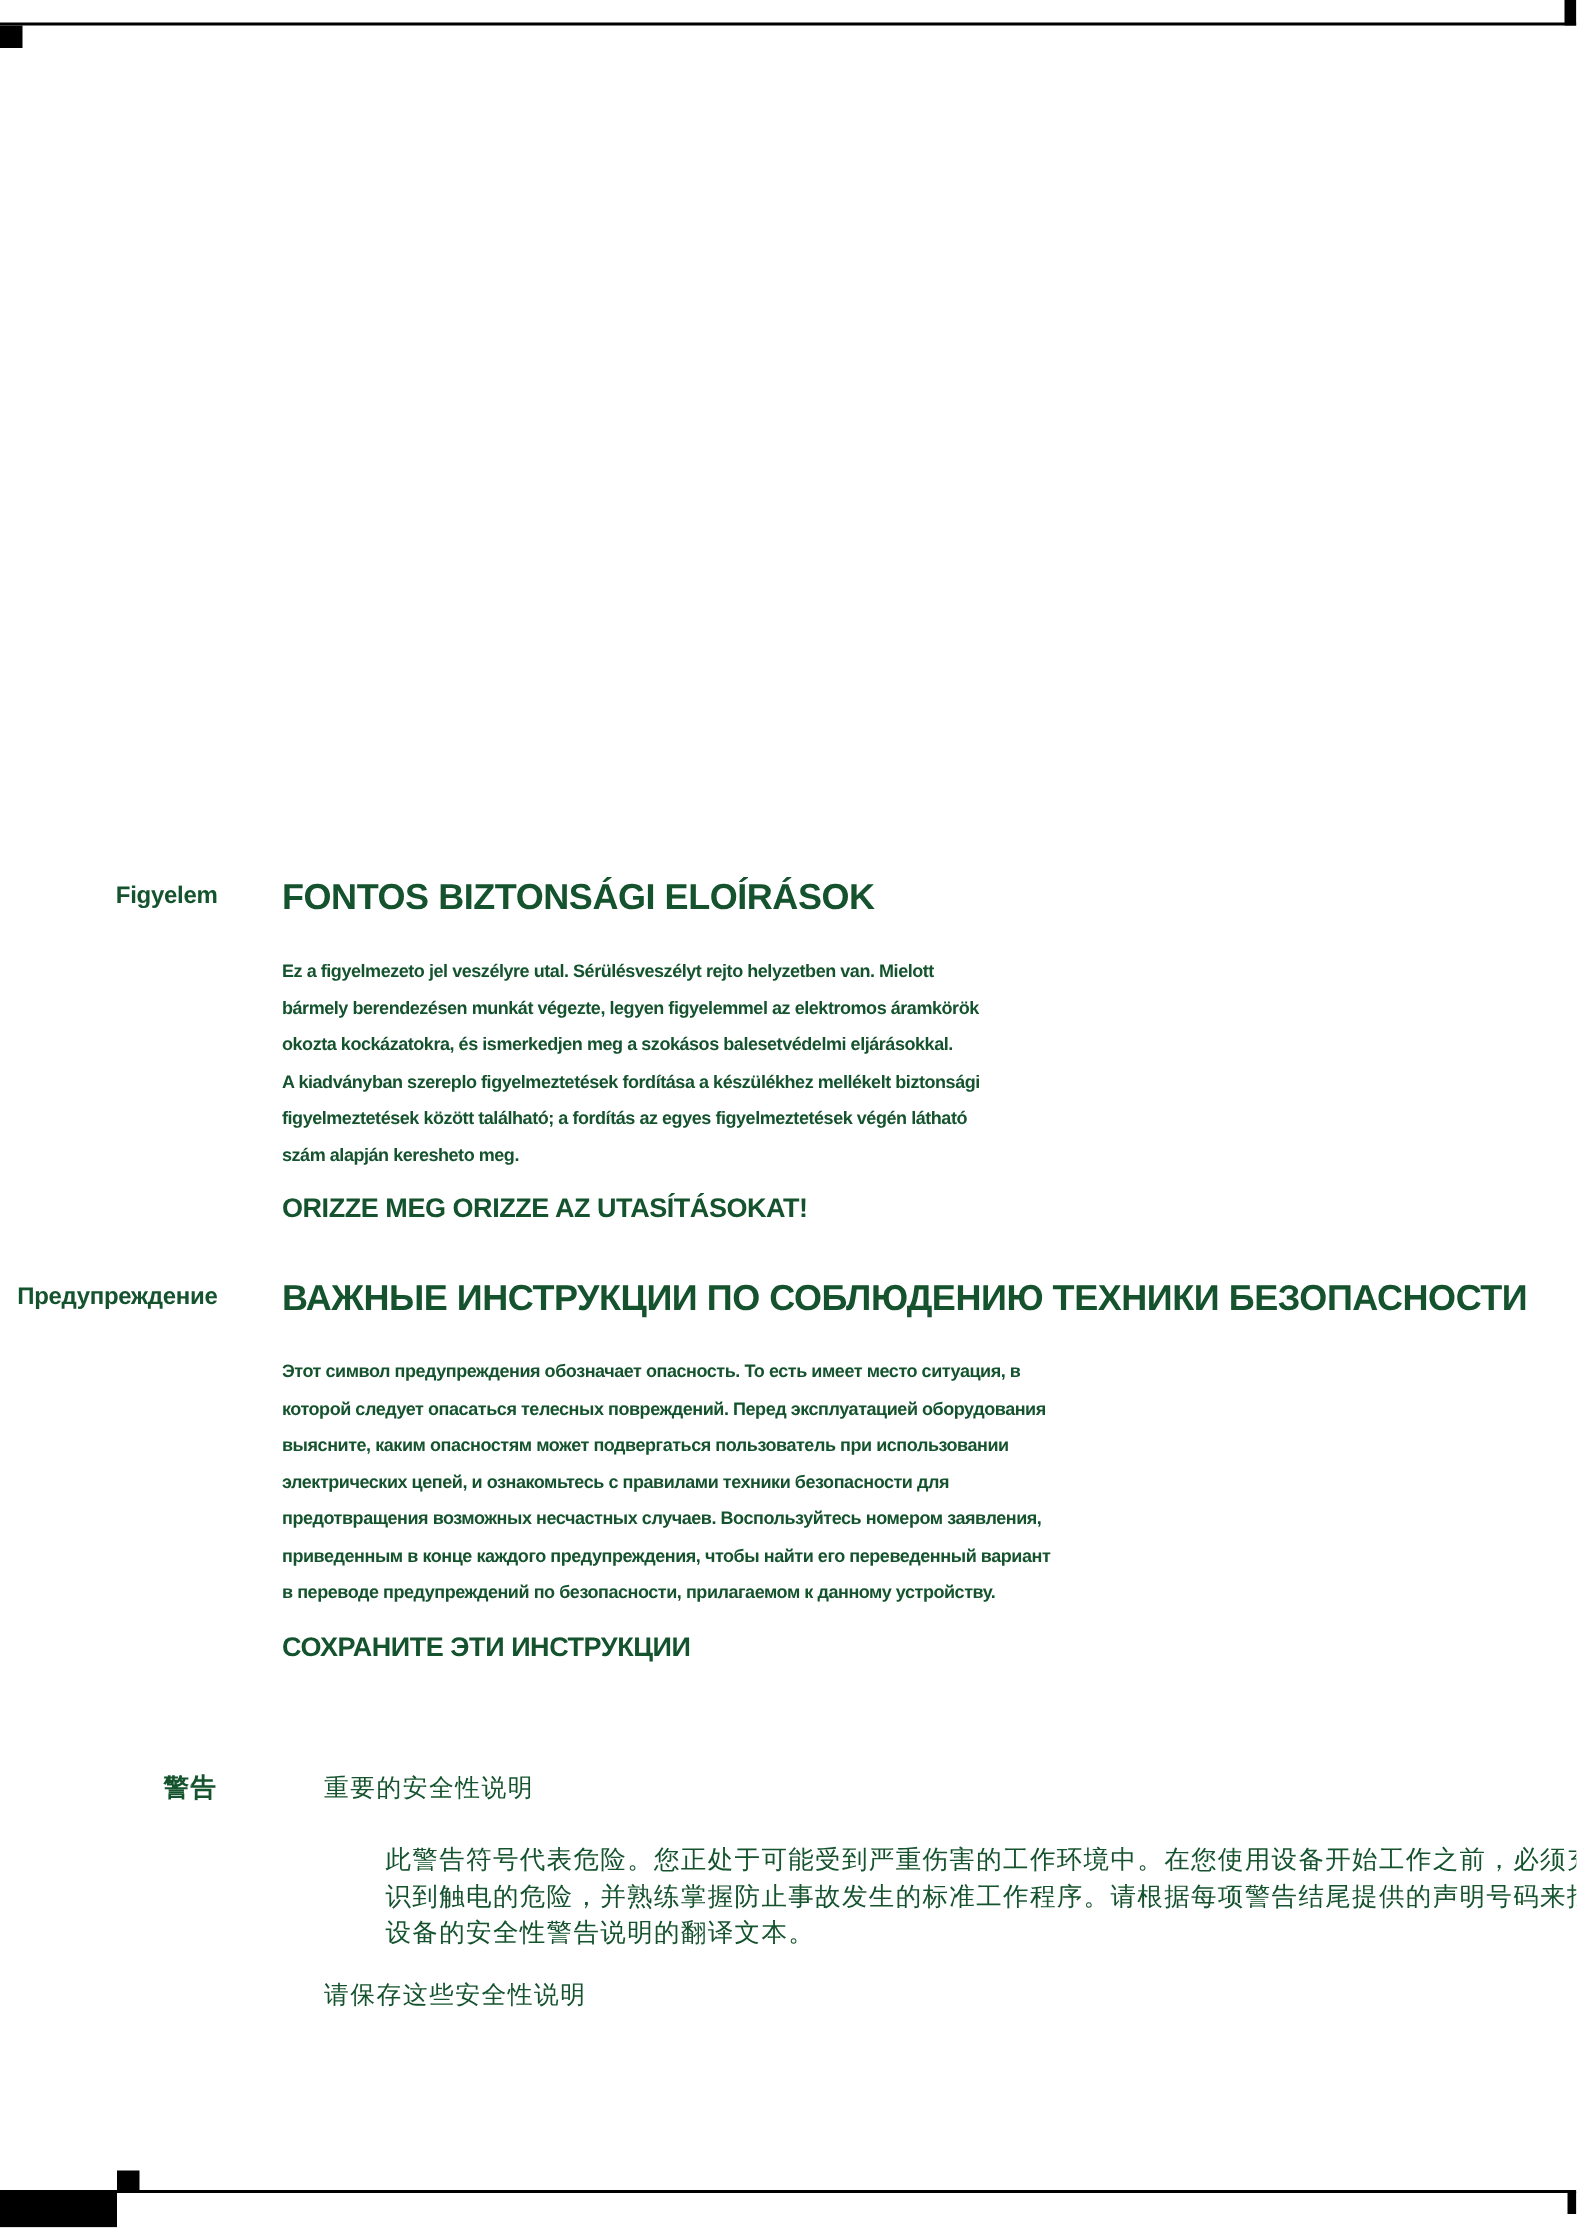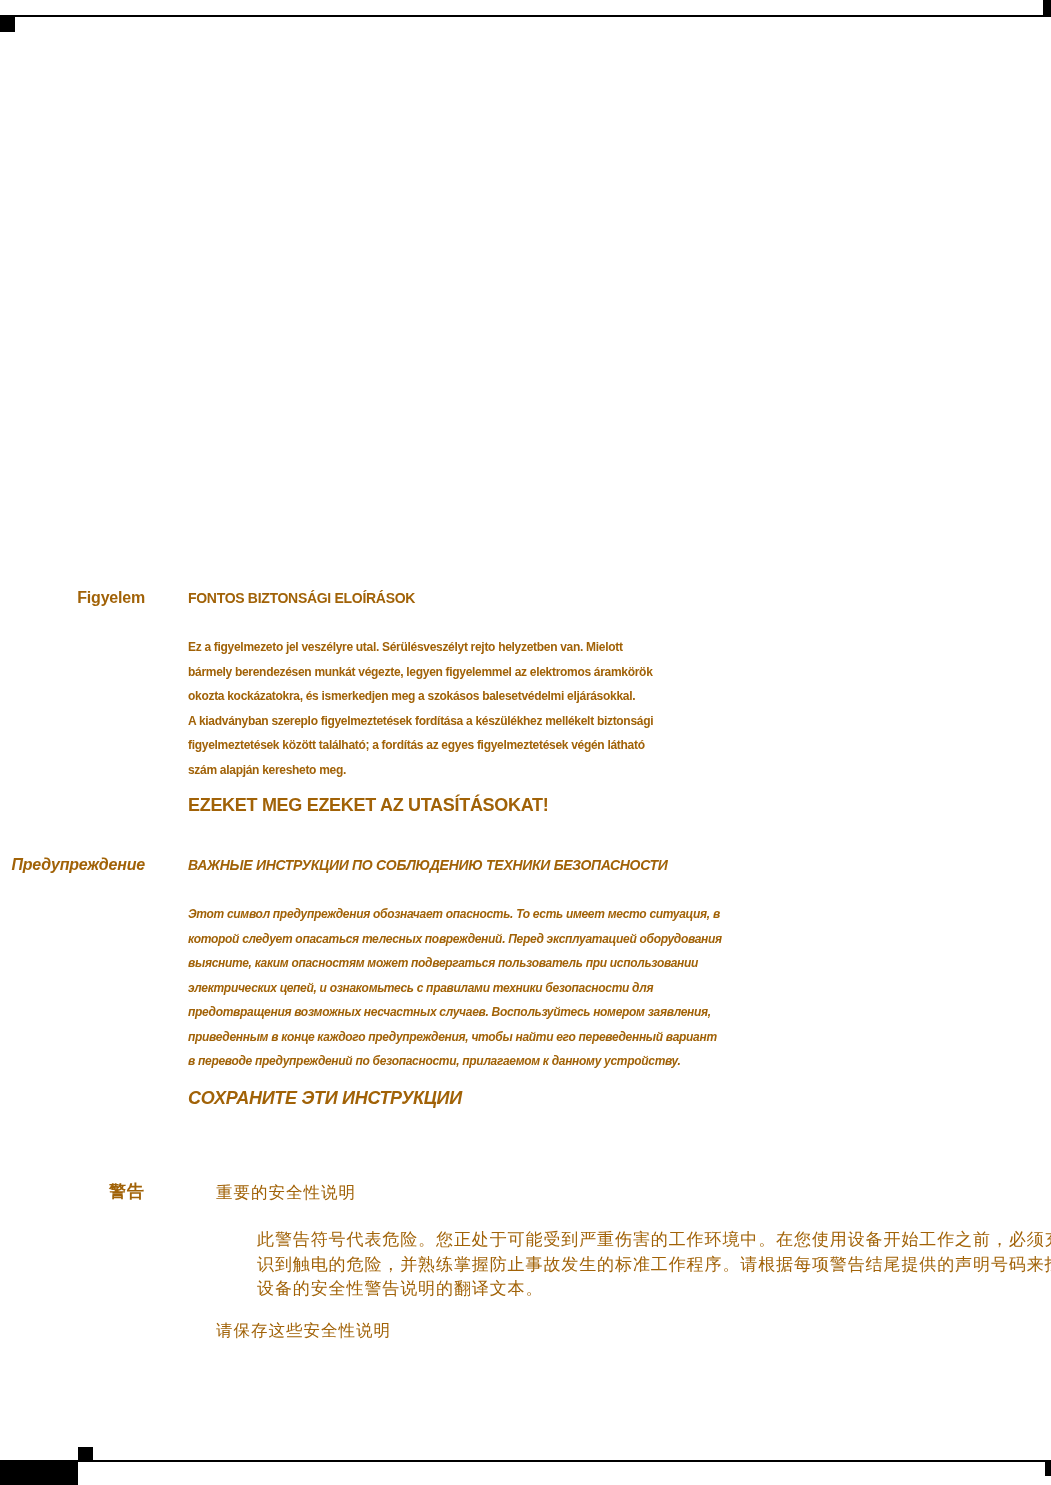--- a/index.html
+++ b/index.html
@@ -2,48 +2,48 @@
 <html><head>
 <meta charset="utf-8">
 <style>
   html, body { margin: 0; padding: 0; background: #ffffff; }
   .page {
     position: relative;
     width: 1051px;
     height: 1485px;
     background: #ffffff;
     font-family: "Liberation Sans", "DejaVu Sans", sans-serif;
-    color: #a16207;
+    color: #14532d;
     overflow: hidden;
   }
 
   
   .top-rule          { position:absolute; left:0;     top:15px;   width:1051px; height:2px;  background:#000; }
   .top-right-tick    { position:absolute; left:1043px;top:0;      width:8px;    height:17px; background:#000; }
   .top-left-square   { position:absolute; left:0;     top:17px;   width:15px;   height:15px; background:#000; }
   .bottom-square     { position:absolute; left:78px;  top:1447px; width:15px;   height:13px; background:#000; }
   .bottom-rule       { position:absolute; left:0;     top:1460px; width:1051px; height:2px;  background:#000; }
   .footer-bar        { position:absolute; left:0;     top:1461px; width:78px;   height:24px; background:#000; }
   .bottom-right-tick { position:absolute; left:1045px;top:1461px; width:6px;    height:15px; background:#000; }
 
   
   .section { position:absolute; left:0; width:1051px; }
   .sec-hu { top:586px; }
-  .sec-ru { top:853px;font-style:italic; }
+  .sec-ru { top:853px; }
   .sec-zh { top:1180px;padding-left:28px; }
 
   .sec-label {
     position:absolute; left:0; top:2px; width:145px;
     text-align:right; font-weight:bold; font-size:16px; line-height:20px;
     letter-spacing:-0.2px;
   }
   .sec-content { margin-left:188px; width:863px; }
 
   .sec-heading {
-    font-size:14px; font-weight:bold; line-height:25px; letter-spacing:-0.3px;
+    font-size:24px; font-weight:bold; line-height:25px; letter-spacing:-0.3px;
     white-space:pre;
   }
   .sec-body {
     margin-top:24px; font-size:12px; font-weight:bold;
     line-height:24.5px; letter-spacing:-0.3px; white-space:pre;
   }
   .sec-footer {
     margin-top:11px; font-size:18px; font-weight:bold; line-height:25px;
     letter-spacing:-0.3px; white-space:pre;
   }
@@ -71,21 +71,21 @@
   <div class="section sec-hu">
     <div class="sec-label">Figyelem</div>
     <div class="sec-content">
       <div class="sec-heading">FONTOS BIZTONSÁGI ELOÍRÁSOK</div>
       <div class="sec-body">Ez a figyelmezeto jel veszélyre utal. Sérülésveszélyt rejto helyzetben van. Mielott
 bármely berendezésen munkát végezte, legyen figyelemmel az elektromos áramkörök
 okozta kockázatokra, és ismerkedjen meg a szokásos balesetvédelmi eljárásokkal.
 A kiadványban szereplo figyelmeztetések fordítása a készülékhez mellékelt biztonsági
 figyelmeztetések között található; a fordítás az egyes figyelmeztetések végén látható
 szám alapján keresheto meg.</div>
-      <div class="sec-footer">EZEKET MEG EZEKET AZ UTASÍTÁSOKAT!</div>
+      <div class="sec-footer">ORIZZE MEG ORIZZE AZ UTASÍTÁSOKAT!</div>
     </div>
   </div>
 
   <div class="section sec-ru">
     <div class="sec-label">Предупреждение</div>
     <div class="sec-content">
       <div class="sec-heading">ВАЖНЫЕ ИНСТРУКЦИИ ПО СОБЛЮДЕНИЮ ТЕХНИКИ БЕЗОПАСНОСТИ</div>
       <div class="sec-body">Этот символ предупреждения обозначает опасность. То есть имеет место ситуация, в
 которой следует опасаться телесных повреждений. Перед эксплуатацией оборудования
 выясните, каким опасностям может подвергаться пользователь при использовании

